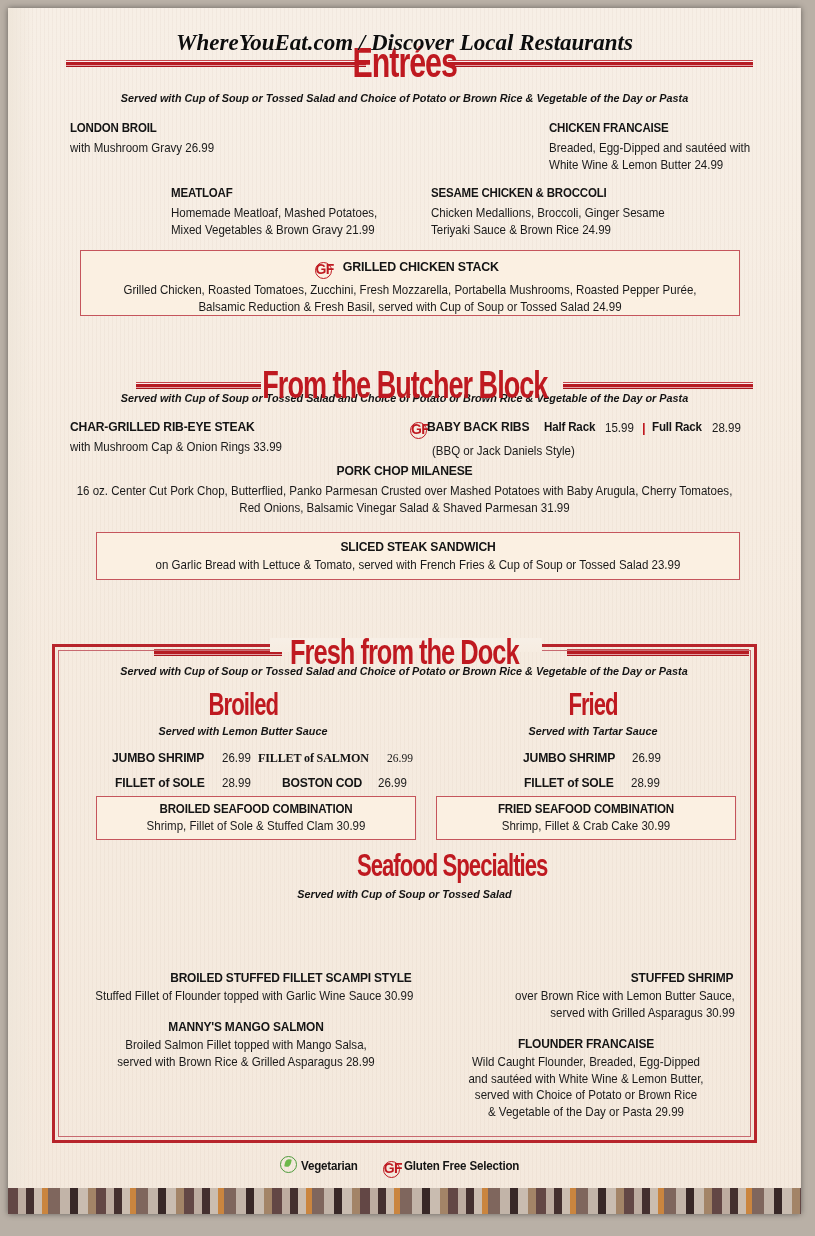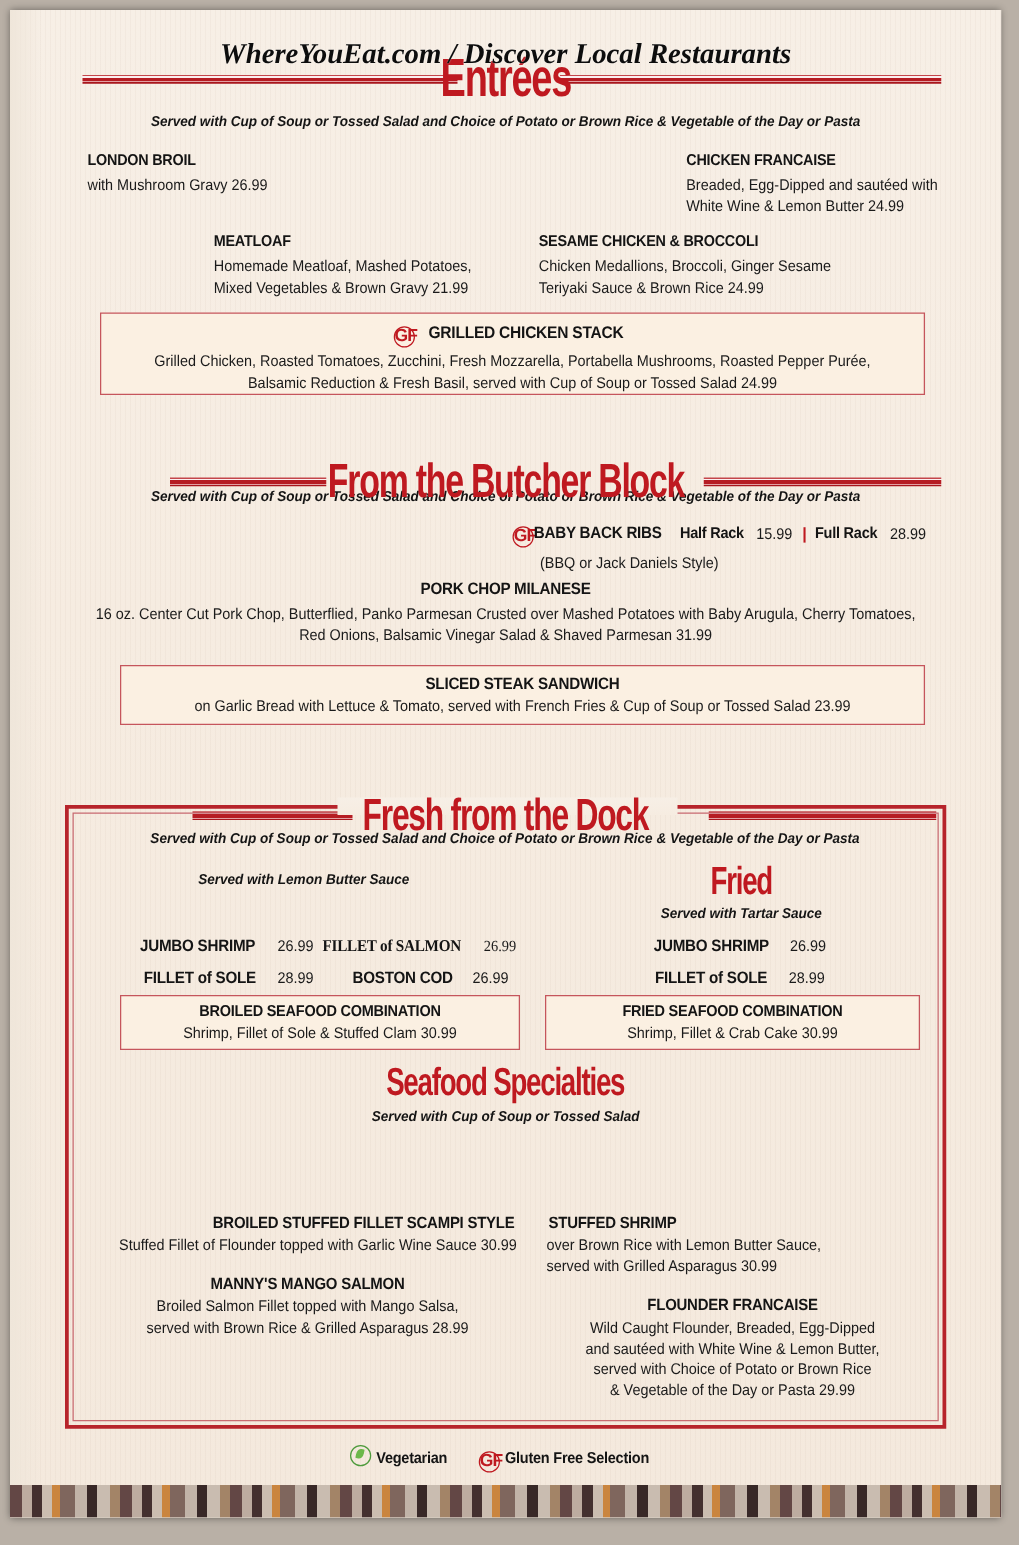--- a/index.html
+++ b/index.html
@@ -155,20 +155,24 @@
     </div>
 
     <div class="sec-head" style="top:360px;">
       <div class="rule" style="left:128px; width:125px;"></div>
       <div class="rule" style="right:48px; width:190px;"></div>
       <span class="sec-title" style="font-size:33px;">From the Butcher Block</span>
     </div>
 
     <div class="servedwith" style="position:absolute; left:40px; top:384px; width:713px;">Served with Cup of Soup or Tossed Salad and Choice of Potato or Brown Rice &amp; Vegetable of the Day or Pasta</div>
 
+    <div class="row" style="left:62px; top:411px; width:330px;">
+      <div class="itemname" style="font-size:13.2px;">CHAR-GRILLED RIB-EYE STEAK</div>
+      <div class="desc" style="margin-top:5px;">with Mushroom Cap &amp; Onion Rings  33.99</div>
+    </div>
 
     <div class="row" style="left:402px; top:410px; width:360px;">
       <div style="white-space:nowrap;">
         <span class="gf">GF</span><span class="itemname" style="display:inline-block; font-size:13.2px; vertical-align:1px;">BABY BACK RIBS</span><span class="itemname" style="display:inline-block; font-size:12.6px; vertical-align:1px; margin-left:6px;">Half Rack</span><span class="desc" style="display:inline-block; margin-left:5px;">15.99</span><span style="display:inline-block; color:#bf1920; font-weight:bold; font-size:13px; margin-left:6px;">|</span><span class="itemname" style="display:inline-block; font-size:12.6px; vertical-align:1px; margin-left:6px;">Full Rack</span><span class="desc" style="display:inline-block; margin-left:6px;">28.99</span>
       </div>
       <div class="desc" style="margin-top:4px; margin-left:22px;">(BBQ or Jack Daniels Style)</div>
     </div>
 
     <div class="row" style="left:40px; top:455px; width:713px;">
       <div class="itemname c ctr" style="font-size:13.2px;">PORK CHOP MILANESE</div>
@@ -188,20 +192,23 @@
     </div>
 
     <div class="frame" style="left:44px; top:636px; width:705px; height:499px;"></div>
 
     <div style="position:absolute; left:262px; top:630px; width:272px; height:14px;
                 background:linear-gradient(180deg,#f7efe6,#f6ece1);"></div>
 
     <div class="servedwith" style="position:absolute; left:56px; top:657px; width:680px;">Served with Cup of Soup or Tossed Salad and Choice of Potato or Brown Rice &amp; Vegetable of the Day or Pasta</div>
 
     <div class="row" style="left:70px; top:684px; width:330px;">
+      <div class="ctr">
+        <span class="sec-title" style="font-size:27px;">Broiled</span>
+      </div>
       <div class="servedwith" style="margin-top:6px;">Served with Lemon Butter Sauce</div>
     </div>
 
     <div class="row" style="left:70px; top:740px; width:175px; text-align:right;">
       <span class="itemname" style="display:inline-block; font-size:13.2px;">JUMBO SHRIMP</span>
       <span class="desc" style="display:inline-block; margin-left:5px;">26.99</span>
     </div>
     <div class="row" style="left:250px; top:740px; width:175px; text-align:left;font-family:Liberation Serif, serif;">
       <span class="itemname" style="display:inline-block; font-size:13.2px;">FILLET of SALMON</span>
       <span class="desc" style="display:inline-block; margin-left:5px;">26.99</span>
@@ -234,37 +241,37 @@
     <div class="row" style="left:435px; top:765px; width:300px; text-align:center;">
       <span class="itemname" style="display:inline-block; font-size:13.2px;">FILLET of SOLE</span>
       <span class="desc" style="display:inline-block; margin-left:5px;">28.99</span>
     </div>
 
     <div class="hlbox" style="left:428px; top:788px; width:300px; height:44px;">
       <div class="itemname c ctr" style="font-size:12.6px; margin-top:5px;">FRIED SEAFOOD COMBINATION</div>
       <div class="desc c ctr" style="margin-top:2px;">Shrimp, Fillet &amp; Crab Cake  30.99</div>
     </div>
 
-    <div class="row" style="left:44px; top:845px; width:705px; text-align:center;">
+    <div class="row" style="left:44px; top:845px; width:705px; text-align:center;padding-left:48px;">
       <span class="sec-title" style="font-size:27px;">Seafood Specialties</span>
     </div>
     <div class="servedwith" style="position:absolute; left:44px; top:880px; width:705px;">Served with Cup of Soup or Tossed Salad</div>
 
 
     <div class="row" style="left:58px; top:962px; width:360px; text-align:right;">
       <div class="itemname c" style="font-size:13px;">BROILED STUFFED FILLET SCAMPI STYLE</div>
       <div class="desc c" style="margin-top:3px;">Stuffed Fillet of Flounder topped with Garlic Wine Sauce  30.99</div>
     </div>
     <div class="row" style="left:58px; top:1011px; width:360px; text-align:center;">
       <div class="itemname c" style="font-size:13px;">MANNY'S MANGO SALMON</div>
       <div class="desc c" style="margin-top:3px;">Broiled Salmon Fillet topped with Mango Salsa,</div>
       <div class="desc c">served with Brown Rice &amp; Grilled Asparagus  28.99</div>
     </div>
 
-    <div class="row" style="left:418px; top:962px; width:320px; text-align:left;">
+    <div class="row" style="left:418px; top:962px; width:320px; text-align:right;">
       <div class="itemname c" style="font-size:13px;">STUFFED SHRIMP</div>
       <div class="desc c" style="margin-top:3px;">over Brown Rice with Lemon Butter Sauce,</div>
       <div class="desc c">served with Grilled Asparagus  30.99</div>
     </div>
     <div class="row" style="left:418px; top:1028px; width:320px; text-align:center;">
       <div class="itemname c" style="font-size:13px;">FLOUNDER FRANCAISE</div>
       <div class="desc c" style="margin-top:3px;">Wild Caught Flounder, Breaded, Egg-Dipped</div>
       <div class="desc c">and sautéed with White Wine &amp; Lemon Butter,</div>
       <div class="desc c">served with Choice of Potato or Brown Rice</div>
       <div class="desc c">&amp; Vegetable of the Day or Pasta  29.99</div>

